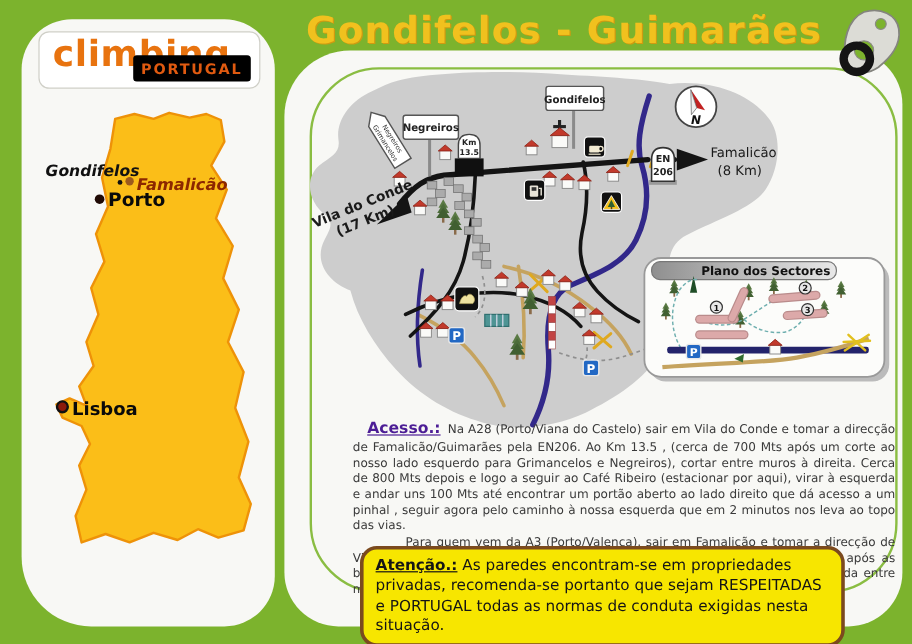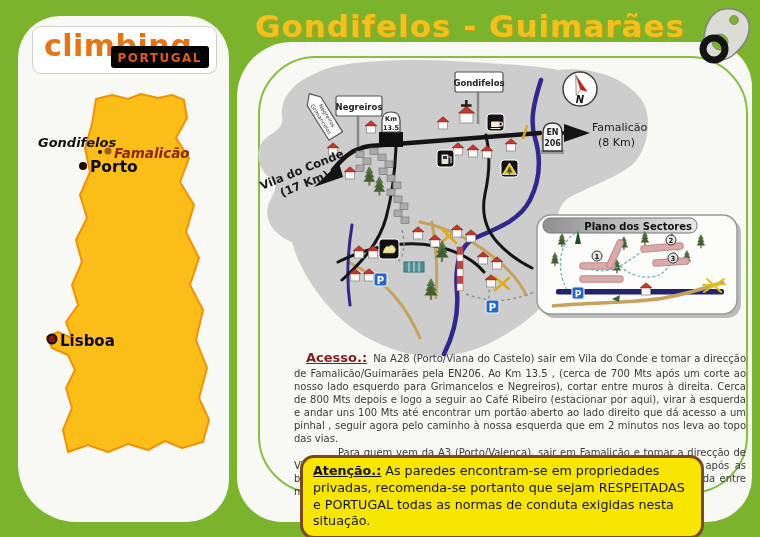--- a/index.html
+++ b/index.html
@@ -10,21 +10,21 @@
   #sidebar{left:18px;top:16px;width:211px;height:506px;border-radius:42px 42px 42px 58px;}
   #main-panel{left:237px;top:42px;width:515px;height:480px;border-radius:55px 45px 45px 45px;}
   #green-frame{position:absolute;left:258px;top:56px;width:486px;height:434px;border:2.5px solid #8ABD42;border-radius:58px;}
   #logo{position:absolute;left:32px;top:26px;width:183px;height:46px;background:#FFFFFF;border:1px solid #CFCFC7;border-radius:9px;}
   #logo-climbing{position:absolute;left:11px;top:1px;font-size:30px;font-weight:bold;color:#E8730F;letter-spacing:.5px;}
   #logo-badge{position:absolute;right:7px;bottom:5px;background:#000000;border-radius:3px;padding:1px 7px 2px;text-align:right;}
   #logo-badge span{font-size:12px;font-weight:bold;color:#E05A10;letter-spacing:1.5px;}
   #title{position:absolute;left:250px;top:8px;width:440px;text-align:center;font-size:31px;font-weight:800;color:#F1C11E;letter-spacing:1px;text-shadow:1px 1px 0 #D09A10;}
   #access{position:absolute;left:294px;top:350px;width:452px;font-size:10px;line-height:1.3;color:#3A3A3A;text-align:justify;}
   #access p{margin:0;}
-  #access .heading{font-size:13px;font-weight:bold;text-decoration:underline;color:#7f1d1d;margin-left:12px;margin-right:6px;}
+  #access .heading{font-size:13px;font-weight:bold;text-decoration:underline;color:#4c1d95;margin-left:12px;margin-right:6px;}
   #access .p2{text-indent:44px;margin-top:1px;}
   .u{}
   #attention{position:absolute;left:300px;top:455px;width:404px;box-sizing:border-box;background:#F7E600;border:3px solid #7B4A1E;border-radius:14px;padding:5px 10px 6px;font-size:12.7px;color:#151515;line-height:1.32;}
   #attention .heading{font-weight:bold;text-decoration:underline;text-align:right;}
   svg{overflow:visible;}
   svg text{font-family:"DejaVu Sans","Liberation Sans",sans-serif;}
 </style>
 </head>
 <body>
 

